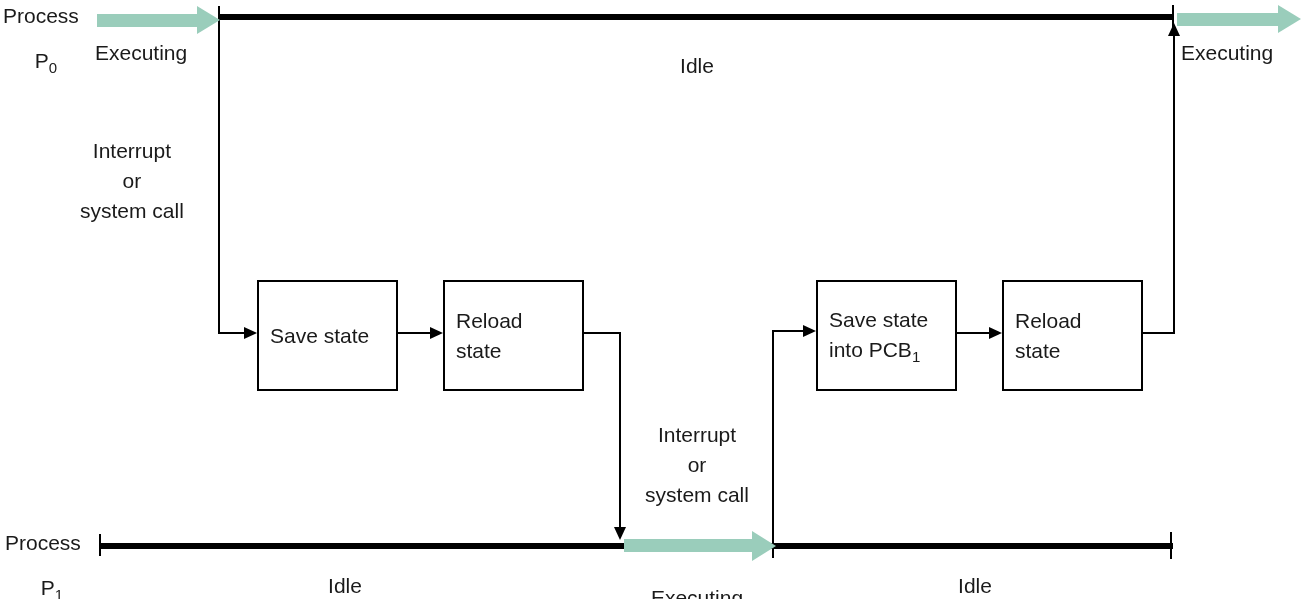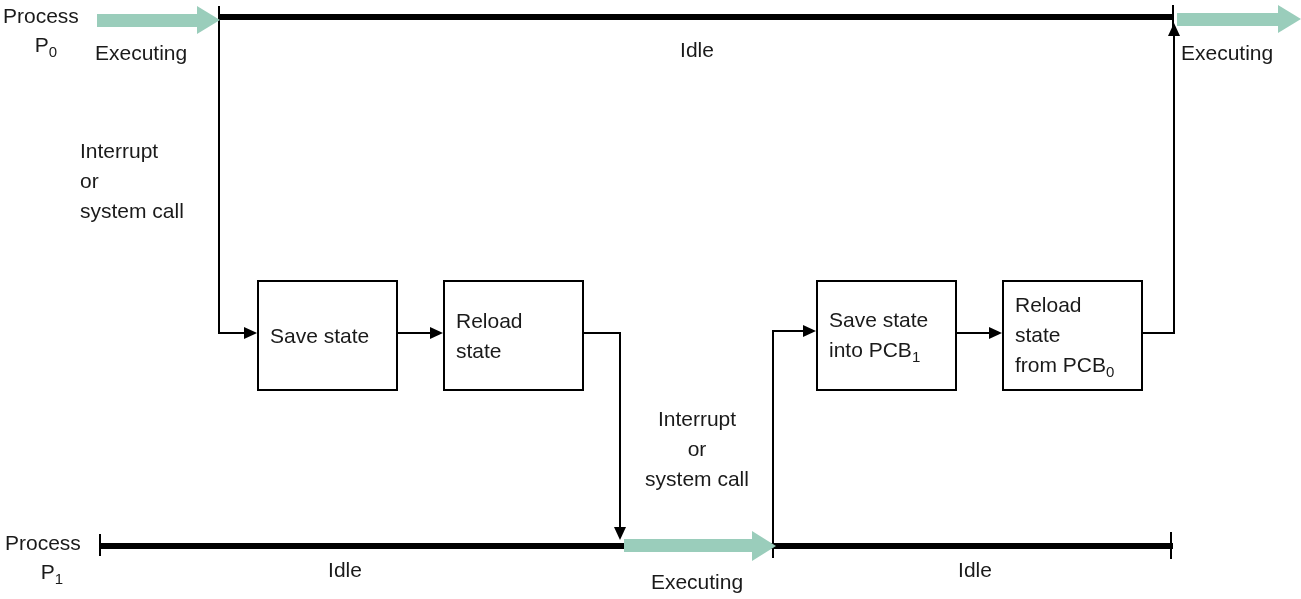--- a/index.html
+++ b/index.html
@@ -11,22 +11,23 @@
     background: #ffffff;
     font-family: "Liberation Sans", "DejaVu Sans", sans-serif;
     color: #1a1a1a;
     overflow: hidden;
   }
   .label {
     position: absolute;
     font-size: 21px;
     line-height: 30px;
     white-space: nowrap;
+    text-align: center;
   }
-  .center { text-align: center; }
+  .center { text-align: center; margin-top: 16px; }
   .sub {
     font-size: 15px;
     position: relative;
     top: 5px;
   }
   
   .timeline {
     position: absolute;
     height: 6px;
     background: #000000;
@@ -153,21 +154,20 @@
     <div><span>Save state</span></div>
     <div><span>into PCB</span><span class="sub">1</span></div>
   </div>
 
   <div class="hline" style="left:957px; top:332px; width:32px;"></div>
   <div class="arr-right" style="left:989px; top:327px;"></div>
 
   <div class="box" style="left:1002px; top:280px;">
     <div><span>Reload</span></div>
     <div><span>state</span></div>
-    <div><span>from PCB</span><span class="sub">0</span></div>
   </div>
 
   <div class="hline" style="left:1142px; top:332px; width:33px;"></div>
   <div class="vline" style="left:1173px; top:35px; height:299px;"></div>
   <div class="arr-up" style="left:1168px; top:23px;"></div>
 
   <div class="label" style="left:5px; top:528px;">
     <span>Process</span>
   </div>
   <div class="label center" style="left:6px; top:557px; width:92px;">

